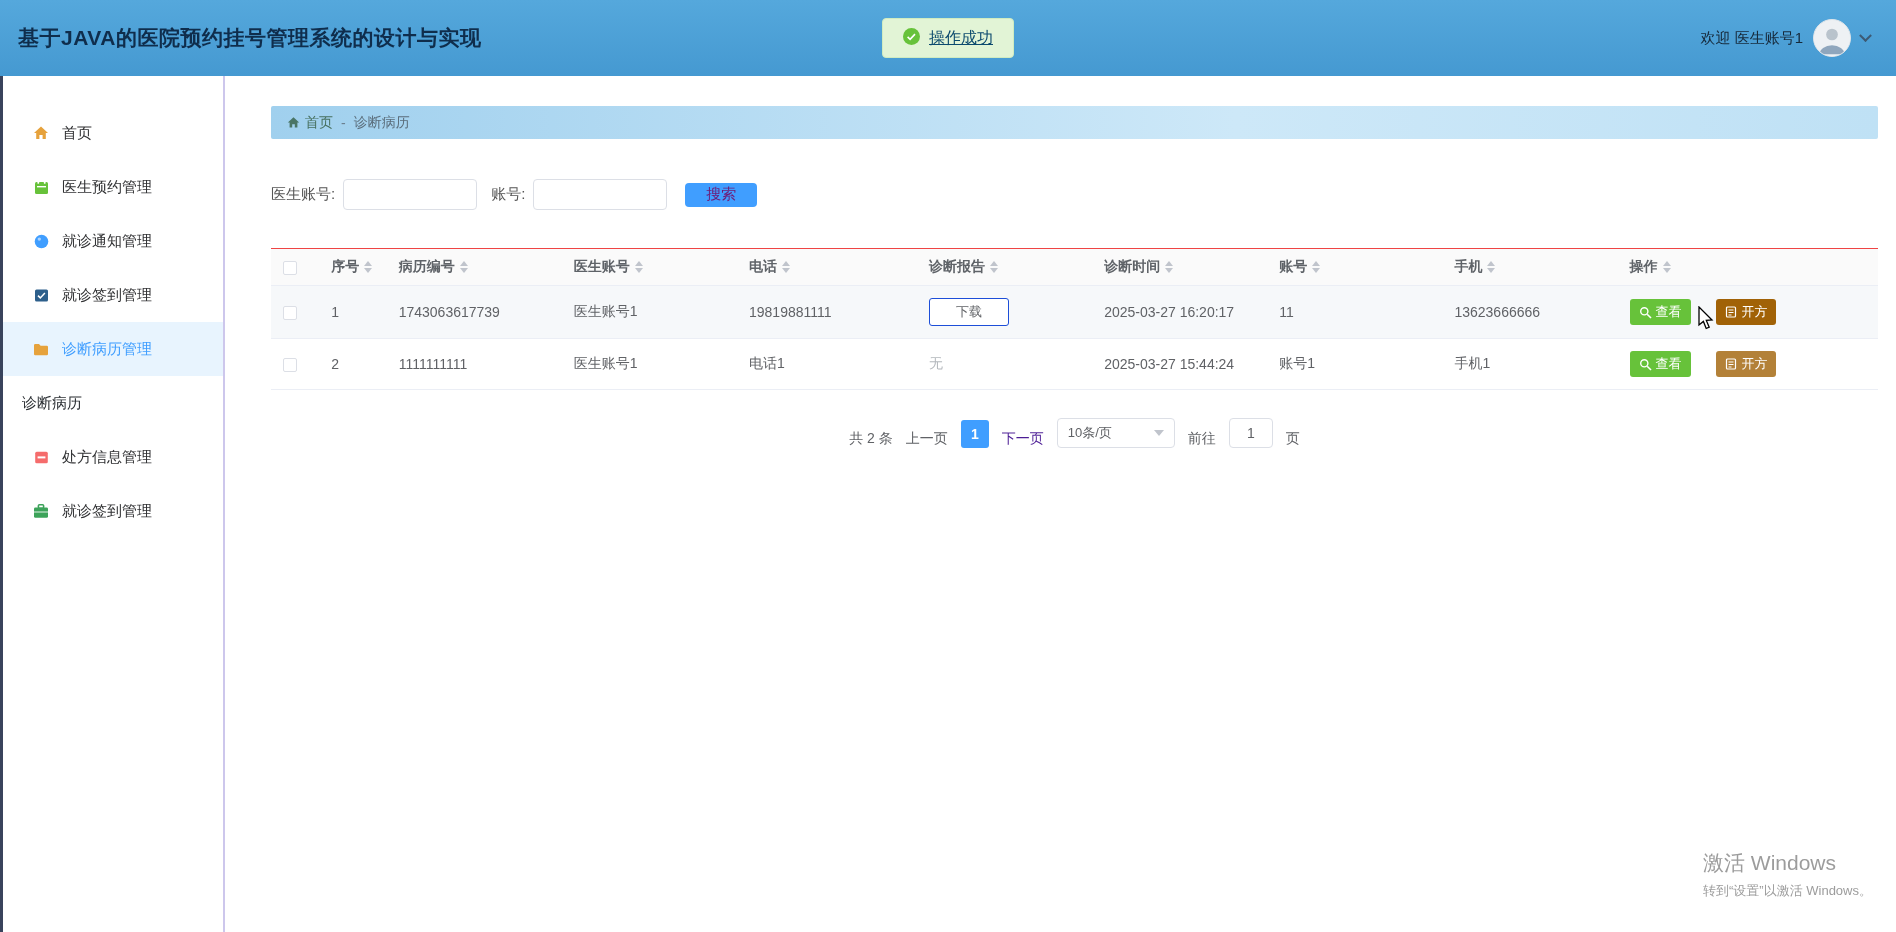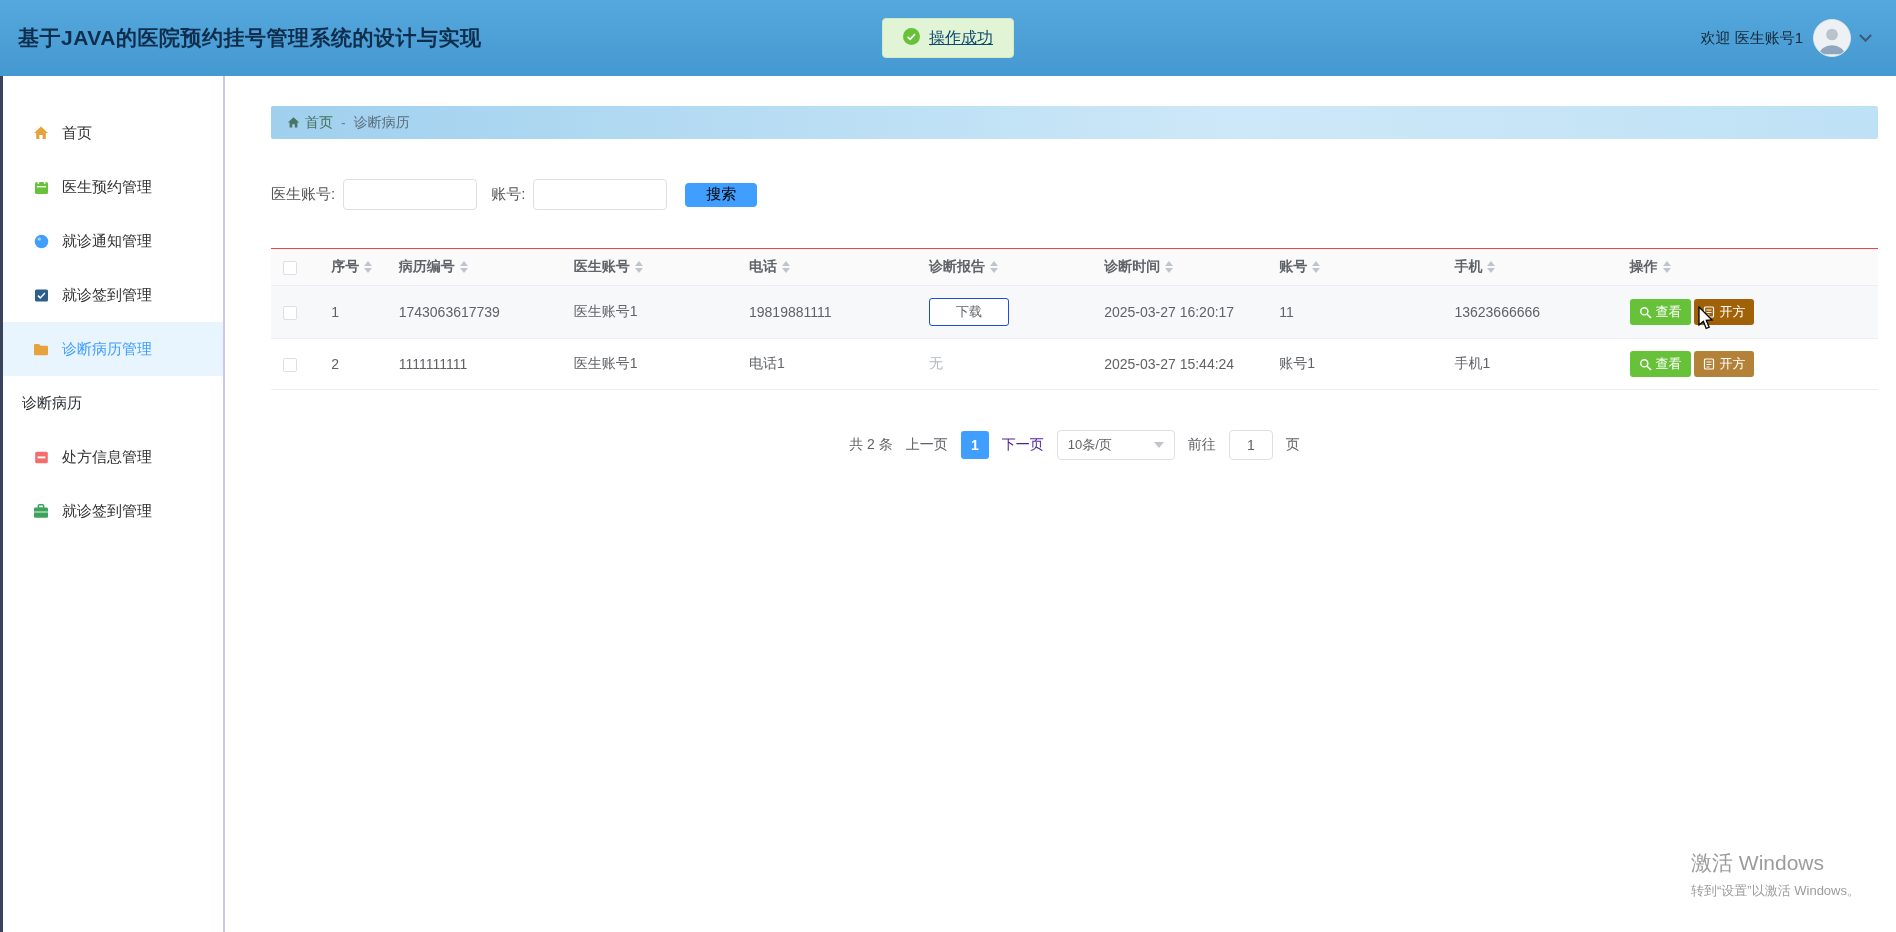--- a/index.html
+++ b/index.html
@@ -46,53 +46,53 @@
     border-radius:2px; display:flex; align-items:center; padding:0 16px; font-size:14px; gap:8px;
   }
   .bc-home { display:flex; align-items:center; gap:5px; color:#47705f; cursor:pointer; }
   .bc-sep { color:#6c8090; }
   .bc-cur { color:#5b6e7c; }
 
   .search-row { margin-top:40px; display:flex; align-items:center; font-size:15px; color:#555; }
   .search-row .lbl { margin-right:8px; }
   .search-row .lbl2 { margin-left:14px; }
   .txt-input { width:134px; height:31px; border:1px solid #dcdfe6; border-radius:4px; outline:none; padding:0 8px; font-size:14px; color:#606266; background:#fff; }
-  .btn-search { margin-left:18px; width:72px; height:24px; background:#409eff; color:#000000; border:none; border-radius:4px; font-size:15px; cursor:pointer; }
+  .btn-search { margin-left:18px; width:72px; height:24px; background:#409eff; color:#701a75; border:none; border-radius:4px; font-size:15px; cursor:pointer; }
 
   
   .data-table { width:100%; border-collapse:collapse; table-layout:fixed; margin-top:38px; font-size:14px; color:#606266; }
   .data-table th {
     background:#fafafa; border-top:1px solid #ef4444; border-bottom:1px solid #ebeef5;
     font-weight:600; color:#5f6368; text-align:left; padding:9px 12px; white-space:nowrap;
   }
   .data-table td { padding:12px 12px; border-bottom:1px solid #ebeef5; white-space:nowrap; overflow:hidden; }
   tr.row-1 { background:#f6f8fa; }
   tr.row-2 { background:#fff; }
   .checkbox { width:14px; height:14px; border:1px solid #dcdfe6; border-radius:2px; background:#fff; display:inline-block; vertical-align:middle; cursor:pointer; }
   .caret { display:inline-flex; flex-direction:column; align-items:center; margin-left:5px; vertical-align:middle; }
   .caret i { width:0; height:0; border-left:4px solid transparent; border-right:4px solid transparent; display:block; }
   .caret .up { border-bottom:5px solid #c0c4cc; margin-bottom:2px; }
   .caret .dn { border-top:5px solid #c0c4cc; }
   .btn-mini { background:#fff; border:1px solid #1d4ed8; border-radius:3px; padding:4px 26px; font-size:13px; color:#606266; cursor:pointer; }
   .report-none { color:#b4b8bd; }
   .btn-act { display:inline-flex; align-items:center; gap:4px; height:26px; padding:0 9px; border:none; border-radius:3px; color:#fff; font-size:13px; cursor:pointer; vertical-align:middle; }
-  .btn-view { background:#67c23a; margin-right:0; }
+  .btn-view { background:#67c23a; margin-right:22px; }
   .btn-rx { background:#a16207; }
 
   
-  .pagination { margin-top:40px; display:flex; align-items:center; justify-content:center; gap:13px; font-size:14px; color:#606266; }
+  .pagination { margin-top:28px; display:flex; align-items:flex-end; justify-content:center; gap:13px; font-size:14px; color:#606266; }
   .pg-prev { cursor:pointer; color:#606266; }
   .pg-page { width:28px; height:28px; background:#409eff; color:#fff; border-radius:3px; display:flex; align-items:center; justify-content:center; font-weight:600; cursor:pointer; }
   .pg-next { color:#4c1d95; cursor:pointer; }
   .pg-size { width:118px; height:30px; border:1px solid #dcdfe6; border-radius:4px; display:flex; align-items:center; justify-content:space-between; padding:0 10px; color:#606266; font-size:13px; cursor:pointer; background:#fff; }
   .pg-size .tri { width:0; height:0; border-left:5px solid transparent; border-right:5px solid transparent; border-top:6px solid #c0c4cc; }
   .pg-goto-input { width:44px; height:30px; border:1px solid #dcdfe6; border-radius:4px; text-align:center; font-size:14px; color:#606266; outline:none; }
 
   
-  .watermark { position:absolute; right:36px; bottom:32px; color:#9c9c9c; }
+  .watermark { position:absolute; right:24px; bottom:32px; color:#9c9c9c; }
   .wm1 { font-size:21px; }
   .wm2 { font-size:13px; margin-top:5px; }
   .mouse-cursor { position:absolute; left:1469px; top:230px; z-index:20; pointer-events:none; }
 </style>
 </head>
 <body>
 
 <div class="page">
   <div class="left-strip"></div>
 

